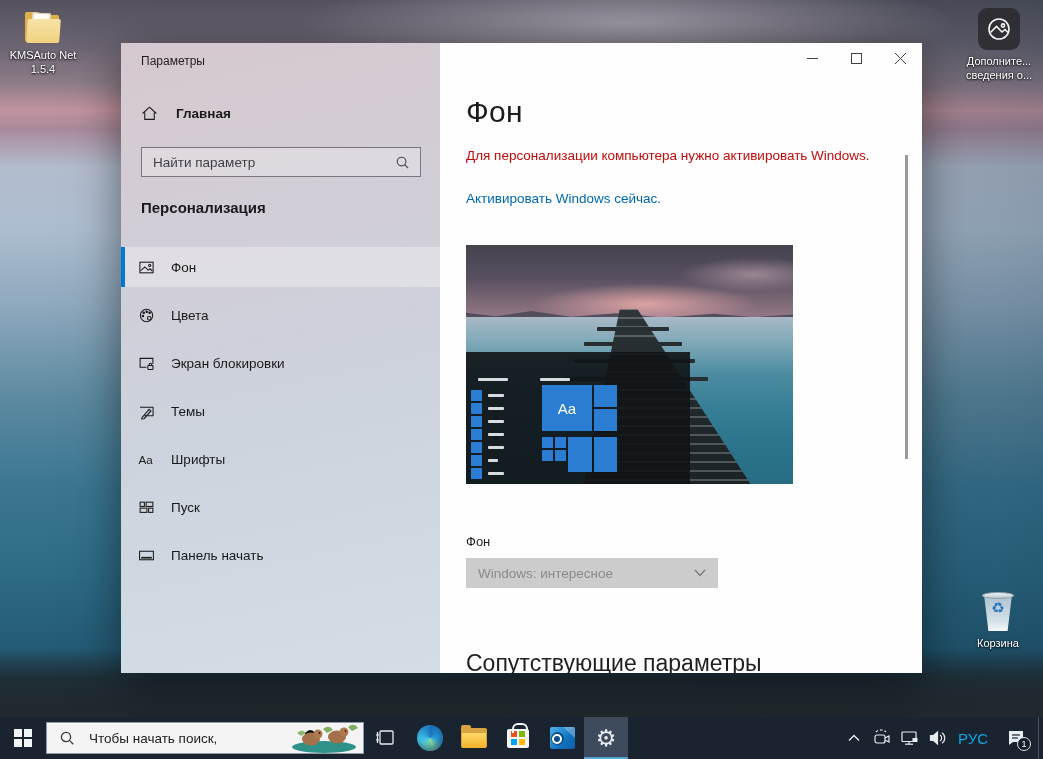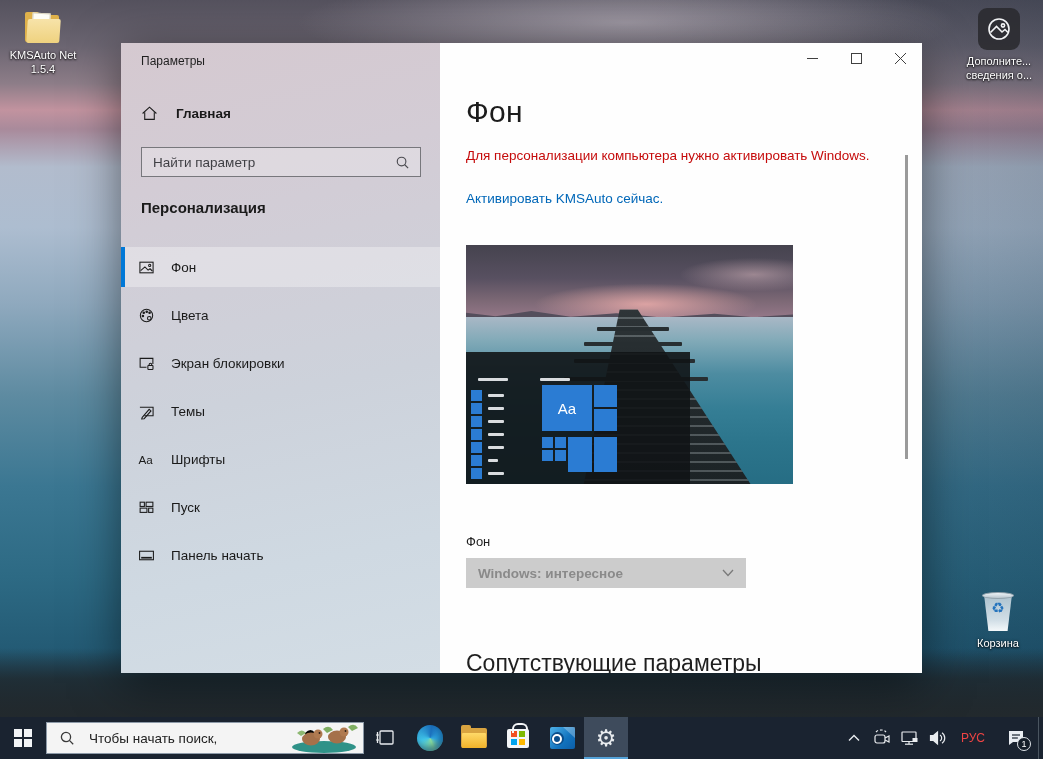--- a/index.html
+++ b/index.html
@@ -91,22 +91,22 @@
     background:
       repeating-linear-gradient(180deg, rgba(205,216,220,.28) 0 2px, rgba(0,0,0,0) 2px 9px),
       linear-gradient(180deg,#3d4245 0%,#262d30 45%,#1c2326 100%); }
   .pv-plank { position:absolute; background:#272e31; height:4px; border-radius:1px; }
   .pv-start { position:absolute; left:0; top:107px; width:224px; height:132px; background:rgba(17,20,22,.9); }
   .pv-dash { position:absolute; height:3px; background:#d9dcdf; border-radius:1px; }
   .pv-tile { position:absolute; background:#2b7cd3; }
   .pv-tile.big { display:flex; align-items:center; justify-content:center; color:#fff; font-size:15px; }
 
   .dd-label { position:absolute; left:26px; top:491px; font-size:13px; color:#1f1f1f; }
-  .dropdown { position:absolute; left:26px; top:515px; width:280px; height:30px; background:#cccccc;
-    display:flex; align-items:center;font-weight:bold; }
+  .dropdown { position:absolute; left:26px; top:515px; width:252px; height:30px; background:#cccccc;
+    display:flex; align-items:center; }
   .dropdown .dval { flex:1; font-size:13.5px; color:#8a8a8a; padding-left:12px; }
   .dropdown .chev { margin-right:12px; flex:none; }
   .related-title { position:absolute; left:26px; top:607px; font-size:23px; color:#1f1f1f; }
   .vscroll { position:absolute; right:14px; top:112px; width:3px; height:304px; background:#9a9a9a; }
 
   
   #taskbar { position:absolute; left:0; top:717px; width:1043px; height:42px; background:#1a2330;
     display:flex; align-items:stretch;justify-content:flex-end; }
   .tb-btn { display:flex; align-items:center; justify-content:center; width:46px; flex:none; position:relative; }
   .tb-btn.app { width:44px; }
@@ -140,21 +140,21 @@
     background:linear-gradient(135deg,#4fb2e8 0%,#1273be 60%,#0b5ea8 100%); }
   .outlook .fold { position:absolute; right:0; top:0; width:0; height:0;
     border-left:12px solid transparent; border-top:11px solid rgba(255,255,255,.28); }
   .outlook .oring { position:absolute; left:1px; top:5px; width:13px; height:13px; border-radius:50%;
     background:#0a4d8a; display:flex; align-items:center; justify-content:center; }
   .outlook .oring::after { content:""; width:6px; height:6px; border:2px solid #fff; border-radius:50%; }
   .gear-glyph { font-family:"DejaVu Sans",sans-serif; font-size:23px; color:#e9ecef; line-height:1; }
   .tb-spacer { flex:1; }
   .tray-btn { display:flex; align-items:center; justify-content:center; width:28px; flex:none; }
   .tray-lang { width:42px; flex:none; display:flex; align-items:center; justify-content:center;
-    color:#ef4444; font-size:12px; }
+    color:#0ea5e9; font-size:15px; }
   .tray-clock { width:76px; flex:none; display:flex; flex-direction:column; align-items:center;
     justify-content:center; color:#eef1f4; font-size:11px; line-height:1.35; }
   .tray-note { width:44px; flex:none; display:flex; align-items:center; justify-content:center; position:relative; }
   .note-badge { position:absolute; right:7px; bottom:8px; width:14px; height:14px; border-radius:50%;
     background:#141d28; border:1px solid #dfe4e9; color:#fff; font-size:9px;
     display:flex; align-items:center; justify-content:center; }
   .show-desktop { width:5px; flex:none; border-left:1px solid #4a5560; }
 </style>
 </head>
 <body>
@@ -295,21 +295,21 @@
         </div>
         <div class="wc-btn">
           <svg width="11" height="11" viewBox="0 0 11 11">
               <path d="M0 0 L11 11 M11 0 L0 11" stroke="#404040" stroke-width="1"></path>
             </svg>
         </div>
       </div>
 
       <div class="page-title">Фон</div>
       <div class="warn-text">Для персонализации компьютера нужно активировать Windows.</div>
-      <div class="activate-link">Активировать KMSAuto сейчас.</div>
+      <div class="activate-link">Активировать Windows сейчас.</div>
 
       <div class="preview">
         <div class="pv-sky"></div>
         <div class="pv-mtn"></div>
         <div class="pv-water"></div>
         <div class="pv-pier"></div>
         <div class="pv-plank" style="left:40%;top:82px;width:22%"></div>
         <div class="pv-plank" style="left:36%;top:97px;width:30%"></div>
         <div class="pv-plank" style="left:33%;top:114px;width:37%"></div>
         <div class="pv-plank" style="left:30%;top:132px;width:44%"></div>

